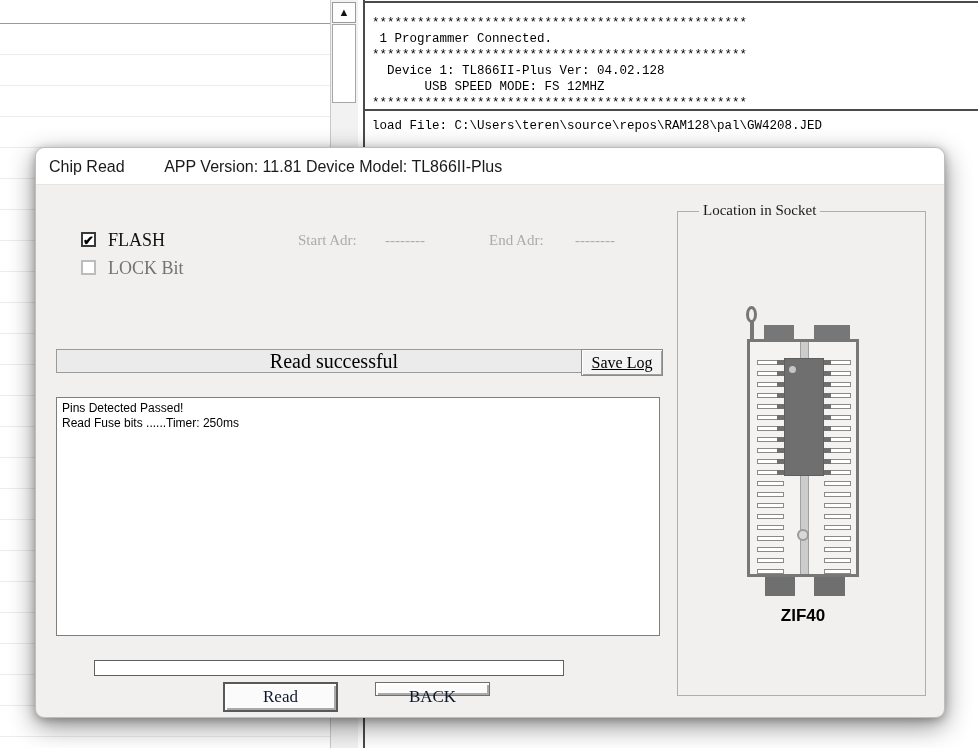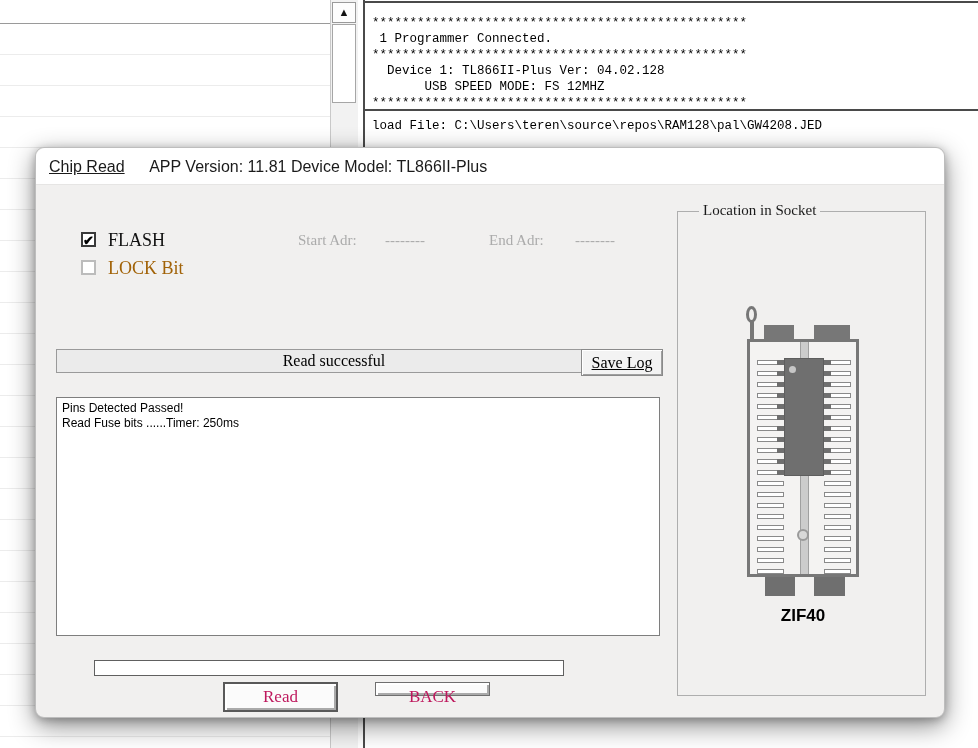--- a/index.html
+++ b/index.html
@@ -30,21 +30,21 @@
   #console-text { padding:12px 0 0 7px; }
   #load-line { padding:5px 0 0 7px; }
 
   
   #dialog { left:35px; top:147px; width:910px; height:571px; background:#f1f0ef;
             border:1px solid #bdbdbd; border-radius:9px;
             box-shadow:0 8px 26px rgba(0,0,0,0.45), 0 2px 8px rgba(0,0,0,0.25); }
   #dlg-title { left:0; top:0; width:100%; height:37px; background:#ffffff;
                border-radius:9px 9px 0 0; border-bottom:1px solid #e6e5e4;
                font-size:16px; color:#1a1a1a; line-height:37px; padding-left:13px; }
-  #dlg-title .t-left { margin-right:21px;text-decoration:underline; }
+  #dlg-title .t-left { margin-right:36px; }
 
   .serif { font-family:"Liberation Serif", serif; }
 
   .groupbox { border:1px solid #aeaeae; background:transparent; }
   .group-label { position:absolute; top:-10px; left:21px; background:#f1f0ef;
                  padding:0 4px; font-family:"Liberation Serif",serif;
                  font-size:15px; color:#1a1a1a; }
 
   #grp-read-range { left:17px; top:68px; width:606px; height:118px; }
   #grp-location  { left:641px; top:63px; width:249px; height:485px; }
@@ -56,45 +56,45 @@
 
   .checkbox { width:15px; height:15px; background:#fff; border:2px solid #3a3a3a;
               text-align:center; }
   .checkbox .chk { position:relative; top:-3px; font-size:13px; font-weight:bold;
                    color:#000; }
   .checkbox.disabled { border-color:#bcbcbc; }
   #cb-flash { left:45px; top:84px; }
   #cb-lock  { left:45px; top:112px; }
   .cb-label { font-family:"Liberation Serif",serif; font-size:18px; color:#111; }
   #lbl-flash { left:72px; top:82px; }
-  #lbl-lock  { left:72px; top:110px; color:#a16207;text-align:center; }
+  #lbl-lock  { left:72px; top:110px; color:#737373;text-align:center; }
 
   .adr { font-family:"Liberation Serif",serif; font-size:15px; color:#ababab; }
   #lbl-start { left:262px; top:84px; }
   #val-start { left:349px; top:84px; }
   #lbl-end   { left:453px; top:84px; }
   #val-end   { left:539px; top:84px; }
 
   #status-bar { left:20px; top:201px; width:556px; height:24px; background:#ebebeb;
                 border:1px solid #9a9a9a; text-align:center; line-height:22px;
-                font-size:16px; color:#000; }
+                font-size:20px; color:#000; }
   #btn-savelog { left:545px; top:201px; width:82px; height:27px; background:#f3f3f3;
                  border:1px solid #8a8a8a;
                  box-shadow:inset 1px 1px 0 #ffffff, inset -1px -1px 0 #9f9f9f;
                  text-align:center; line-height:25px; font-size:16px;
                  text-decoration:underline; color:#000; }
 
   #log-box { left:20px; top:249px; width:604px; height:239px; background:#fff;
              border:1px solid #7e7e7e; padding:3px 5px; font-size:12px;
              line-height:15px; color:#000; white-space:pre; }
 
   #progress { left:58px; top:512px; width:470px; height:16px; background:#fff;
               border:1px solid #606060; }
 
-  .btn3d { background:#fbfbfb; text-align:center; font-size:17px; color:#be185d;
+  .btn3d { background:#fbfbfb; text-align:center; font-size:17px; color:#0f172a;
            box-shadow:inset 2px 2px 0 #ffffff, inset -2px -2px 0 #aaaaaa; }
   #btn-read { left:187px; top:534px; width:115px; height:30px;
               border:2px solid #595959; line-height:25px; }
   #btn-back { left:339px; top:534px; width:115px; height:14px;
               border:1px solid #6f6f6f; line-height:27px; }
 
   
   #socket-wrap { left:59px; top:92px; width:135px; height:340px; }
   #zif-lever-loop { left:9px; top:2px; width:11px; height:17px; border:3px solid #777;
                     border-radius:50%; background:#f1f0ef; }

